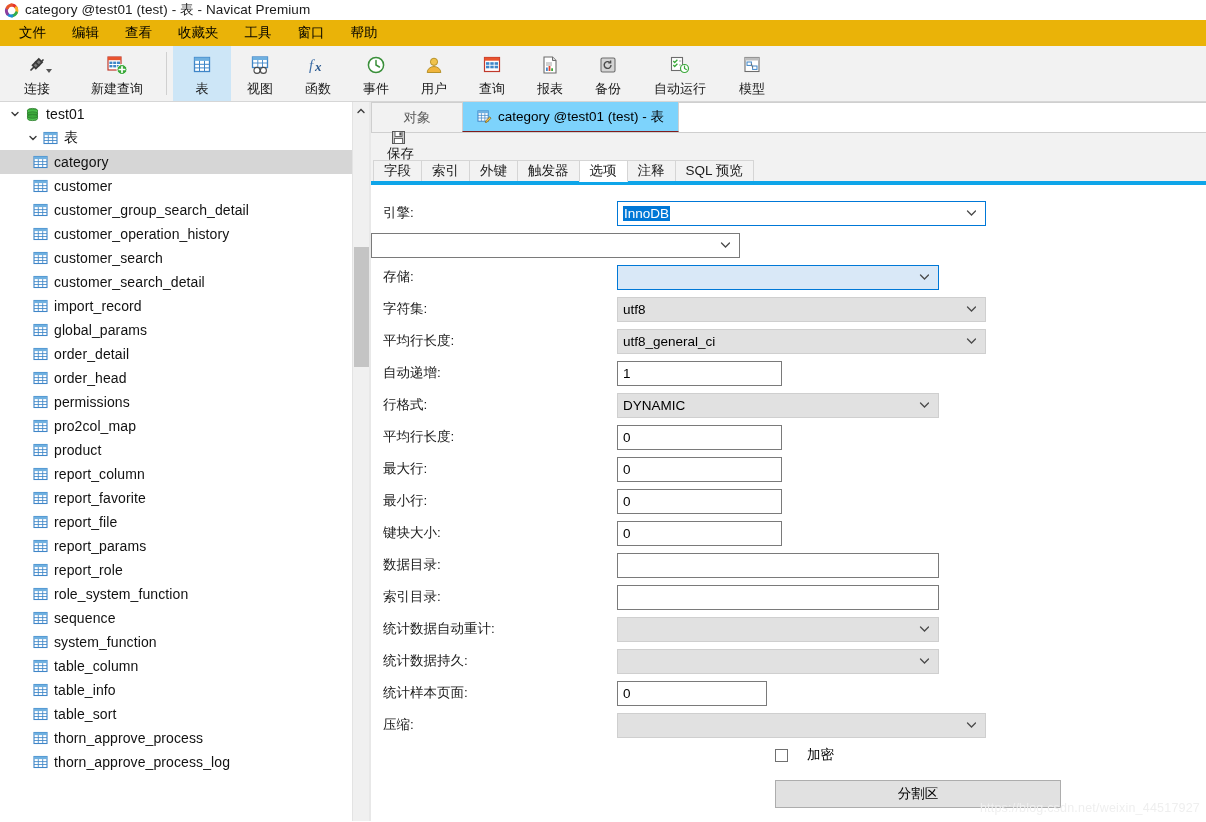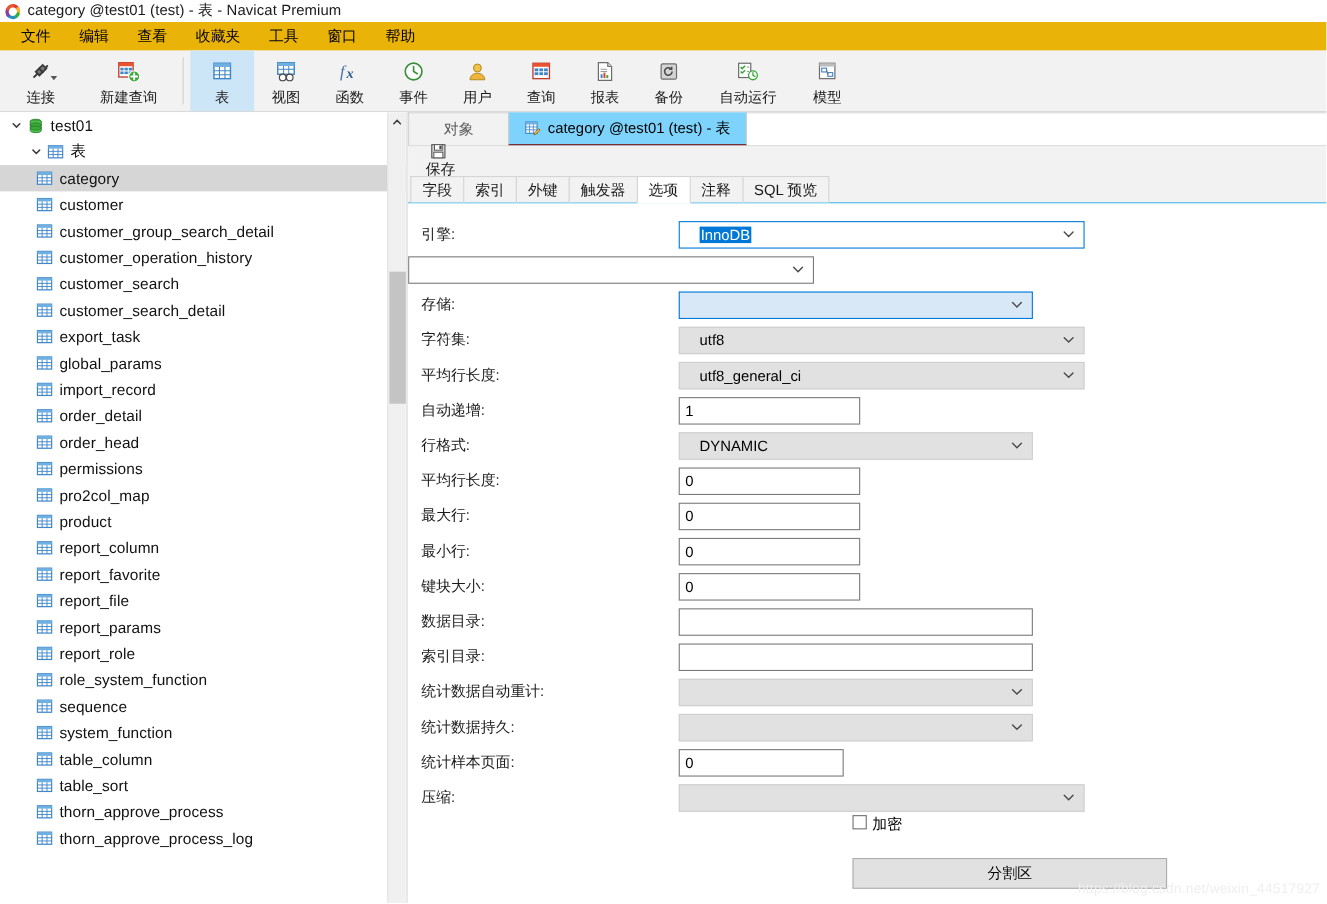--- a/index.html
+++ b/index.html
@@ -265,21 +265,21 @@
     flex-direction: column;
   }
   .save-btn .sico { margin-right: 5px; display: flex; }
 
   
   .sub-tabs {
     height: 25px;
     background: #f2f2f2;
     display: flex;
     align-items: stretch;
-    border-bottom: 1px solid #0ea5e9;
+    border-bottom: 4px solid #0ea5e9;
     box-sizing: border-box;
     padding-left: 2px;
   }
   .sub-tab {
     display: flex;
     align-items: center;
     padding: 0 10px;
     font-size: 13.5px;
     color: #1a1a1a;
     border-left: 1px solid #d5d5d5;
@@ -328,21 +328,21 @@
     white-space: nowrap;
   }
 
   
   .combo {
     height: 25px;
     box-sizing: border-box;
     display: flex;
     align-items: center;
     font-size: 13.5px;
-    padding-left: 18px;
+    padding-left: 5px;
     position: relative;
     cursor: default;
   }
   .combo .arrow {
     position: absolute;
     right: 8px;
     top: 50%;
     transform: translateY(-50%);
     display: flex;
   }
@@ -370,23 +370,25 @@
   }
 
   .w369 { width: 369px; }
   .w342 { width: 322px; }
   .w165 { width: 165px; }
   .w150 { width: 150px; }
 
   
   .checkrow {
     display: flex;
+    align-items: center;
     height: 28px;
     padding-left: 404px;
     box-sizing: border-box;
+    gap: 14px;
   }
   .checkrow .cbox {
     width: 13px; height: 13px;
     border: 1px solid #707070;
     background: #fff;
     box-sizing: border-box;
     margin-right: 5px;
     flex: 0 0 13px;
   }
   .checkrow .clbl { font-size: 13.5px; }
@@ -776,21 +778,21 @@
               <rect x="1" y="1.5" width="13" height="11" fill="#fff" stroke="#3f86c8" stroke-width="1.1"></rect>
               <rect x="1" y="1.5" width="13" height="2.6" fill="#6fb0e0"></rect>
               <g stroke="#3f86c8" stroke-width="0.85">
                 <line x1="1" y1="6.6" x2="14" y2="6.6"></line>
                 <line x1="1" y1="9.5" x2="14" y2="9.5"></line>
                 <line x1="5.3" y1="4.1" x2="5.3" y2="12.5"></line>
                 <line x1="9.7" y1="4.1" x2="9.7" y2="12.5"></line>
               </g>
             </svg>
           </span>
-          <span class="lbl">export_task</span>
+          <span class="lbl">import_record</span>
         </div>
         <div class="tree-row indent-2">
           <span class="ico">
             <svg width="15" height="14" viewBox="0 0 15 14">
               <rect x="1" y="1.5" width="13" height="11" fill="#fff" stroke="#3f86c8" stroke-width="1.1"></rect>
               <rect x="1" y="1.5" width="13" height="2.6" fill="#6fb0e0"></rect>
               <g stroke="#3f86c8" stroke-width="0.85">
                 <line x1="1" y1="6.6" x2="14" y2="6.6"></line>
                 <line x1="1" y1="9.5" x2="14" y2="9.5"></line>
                 <line x1="5.3" y1="4.1" x2="5.3" y2="12.5"></line>
@@ -806,35 +808,20 @@
               <rect x="1" y="1.5" width="13" height="11" fill="#fff" stroke="#3f86c8" stroke-width="1.1"></rect>
               <rect x="1" y="1.5" width="13" height="2.6" fill="#6fb0e0"></rect>
               <g stroke="#3f86c8" stroke-width="0.85">
                 <line x1="1" y1="6.6" x2="14" y2="6.6"></line>
                 <line x1="1" y1="9.5" x2="14" y2="9.5"></line>
                 <line x1="5.3" y1="4.1" x2="5.3" y2="12.5"></line>
                 <line x1="9.7" y1="4.1" x2="9.7" y2="12.5"></line>
               </g>
             </svg>
           </span>
-          <span class="lbl">import_record</span>
-        </div>
-        <div class="tree-row indent-2">
-          <span class="ico">
-            <svg width="15" height="14" viewBox="0 0 15 14">
-              <rect x="1" y="1.5" width="13" height="11" fill="#fff" stroke="#3f86c8" stroke-width="1.1"></rect>
-              <rect x="1" y="1.5" width="13" height="2.6" fill="#6fb0e0"></rect>
-              <g stroke="#3f86c8" stroke-width="0.85">
-                <line x1="1" y1="6.6" x2="14" y2="6.6"></line>
-                <line x1="1" y1="9.5" x2="14" y2="9.5"></line>
-                <line x1="5.3" y1="4.1" x2="5.3" y2="12.5"></line>
-                <line x1="9.7" y1="4.1" x2="9.7" y2="12.5"></line>
-              </g>
-            </svg>
-          </span>
           <span class="lbl">order_detail</span>
         </div>
         <div class="tree-row indent-2">
           <span class="ico">
             <svg width="15" height="14" viewBox="0 0 15 14">
               <rect x="1" y="1.5" width="13" height="11" fill="#fff" stroke="#3f86c8" stroke-width="1.1"></rect>
               <rect x="1" y="1.5" width="13" height="2.6" fill="#6fb0e0"></rect>
               <g stroke="#3f86c8" stroke-width="0.85">
                 <line x1="1" y1="6.6" x2="14" y2="6.6"></line>
                 <line x1="1" y1="9.5" x2="14" y2="9.5"></line>
@@ -1017,20 +1004,35 @@
               <rect x="1" y="1.5" width="13" height="2.6" fill="#6fb0e0"></rect>
               <g stroke="#3f86c8" stroke-width="0.85">
                 <line x1="1" y1="6.6" x2="14" y2="6.6"></line>
                 <line x1="1" y1="9.5" x2="14" y2="9.5"></line>
                 <line x1="5.3" y1="4.1" x2="5.3" y2="12.5"></line>
                 <line x1="9.7" y1="4.1" x2="9.7" y2="12.5"></line>
               </g>
             </svg>
           </span>
           <span class="lbl">table_column</span>
+        </div>
+        <div class="tree-row indent-2">
+          <span class="ico">
+            <svg width="15" height="14" viewBox="0 0 15 14">
+              <rect x="1" y="1.5" width="13" height="11" fill="#fff" stroke="#3f86c8" stroke-width="1.1"></rect>
+              <rect x="1" y="1.5" width="13" height="2.6" fill="#6fb0e0"></rect>
+              <g stroke="#3f86c8" stroke-width="0.85">
+                <line x1="1" y1="6.6" x2="14" y2="6.6"></line>
+                <line x1="1" y1="9.5" x2="14" y2="9.5"></line>
+                <line x1="5.3" y1="4.1" x2="5.3" y2="12.5"></line>
+                <line x1="9.7" y1="4.1" x2="9.7" y2="12.5"></line>
+              </g>
+            </svg>
+          </span>
+          <span class="lbl">table_info</span>
         </div>
         <div class="tree-row indent-2">
           <span class="ico">
             <svg width="15" height="14" viewBox="0 0 15 14">
               <rect x="1" y="1.5" width="13" height="11" fill="#fff" stroke="#3f86c8" stroke-width="1.1"></rect>
               <rect x="1" y="1.5" width="13" height="2.6" fill="#6fb0e0"></rect>
               <g stroke="#3f86c8" stroke-width="0.85">
                 <line x1="1" y1="6.6" x2="14" y2="6.6"></line>
                 <line x1="1" y1="9.5" x2="14" y2="9.5"></line>
                 <line x1="5.3" y1="4.1" x2="5.3" y2="12.5"></line>

